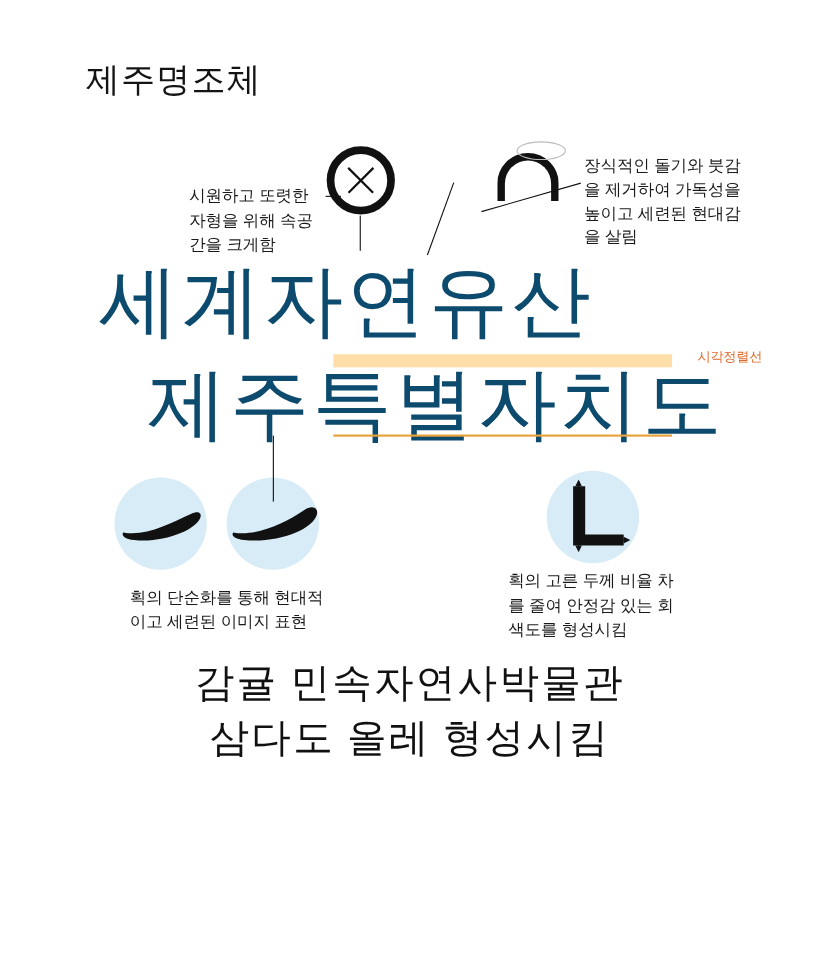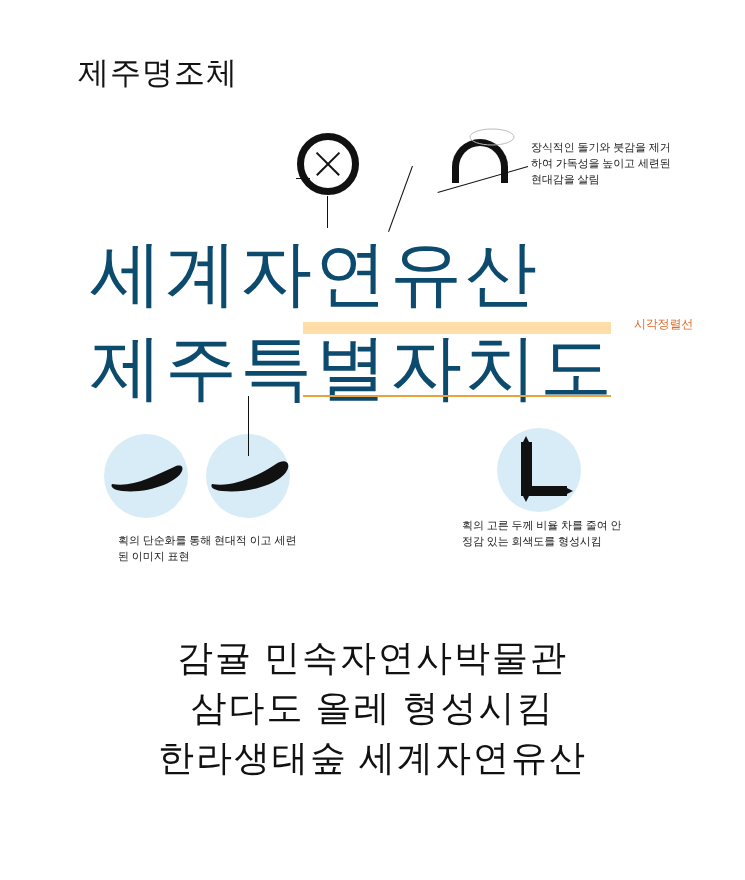--- a/index.html
+++ b/index.html
@@ -30,21 +30,21 @@
     font-size: 31px;
     letter-spacing: 1px;
     color: #141414;
     font-weight: 400;
   }
 
   
   .annot {
     position: absolute;
     font-family: "Liberation Sans", sans-serif;
-    font-size: 11px;
+    font-size: 15px;
     line-height: 1.45;
     color: #1a1a1a;
     letter-spacing: -0.1px;
   }
   .annot-left-top {
     left: 172px;
     top: 168px;
     width: 120px;
     text-align: left;
   }
@@ -120,21 +120,21 @@
   .headline {
     position: absolute;
     left: 90px;
     font-family: "Liberation Serif", serif;
     font-size: 72px;
     letter-spacing: 3px;
     color: #0c4a6e;
     white-space: nowrap;
   }
   .headline-1 { top: 226px; }
-  .headline-2 { top: 320px; }
+  .headline-2 { top: 320px; margin-left: 44px; }
 
   .highlight-bar {
     position: absolute;
     left: 303px;
     top: 322px;
     width: 308px;
     height: 12px;
     background: #ffd89a;
     opacity: 0.85;
   }
@@ -156,21 +156,20 @@
     letter-spacing: -0.2px;
   }
 
   
   .samples {
     position: absolute;
     left: 0;
     right: 0;
     top: 596px;
     text-align: center;
-    margin-top: 37px;
   }
   .sample-line {
     font-family: "Liberation Serif", serif;
     font-size: 36px;
     line-height: 50px;
     letter-spacing: 2px;
     color: #111;
   }
 
   .watermark {
@@ -186,20 +185,21 @@
     pointer-events: none;
   }
 </style>
 </head>
 <body>
 
 <div class="page">
 
   <div class="font-name">제주명조체</div>
 
+  <div class="annot annot-left-top">시원하고 또렷한 자형을 위해 속공간을 크게함</div>
   <div class="leader" style="left:296px; top:178px; width:14px; height:1px;"></div>
   <div class="leader" style="left:327px; top:196px; width:1px; height:32px;"></div>
 
   <div class="detail-ring ring-o">
     <div class="cross-wrap">
       <div class="arrowline" style="left:8px; top:23px; width:32px; height:1.6px; transform:rotate(45deg);"></div>
       <div class="arrowline" style="left:8px; top:23px; width:32px; height:1.6px; transform:rotate(-45deg);"></div>
     </div>
   </div>
 
@@ -238,17 +238,16 @@
     <polygon points="29,8 26,14 32,14" fill="#111"></polygon>
     <polygon points="29,74 26,68 32,68" fill="#111"></polygon>
     <line x1="38" y1="63" x2="74" y2="63" stroke="#111" stroke-width="1.2"></line>
     <polygon points="76,63 70,60 70,66" fill="#111"></polygon>
   </svg>
   <div class="annot annot-bottom-right">획의 고른 두께 비율 차를 줄여 안정감 있는 회색도를 형성시킴</div>
 
   <div class="samples">
     <div class="sample-line">감귤 민속자연사박물관</div>
     <div class="sample-line">삼다도 올레 형성시킴</div>
-    <div class="sample-line">한라생태숲 세계자연유산</div>
   </div>
 
 
 </div>
 
 </body></html>

